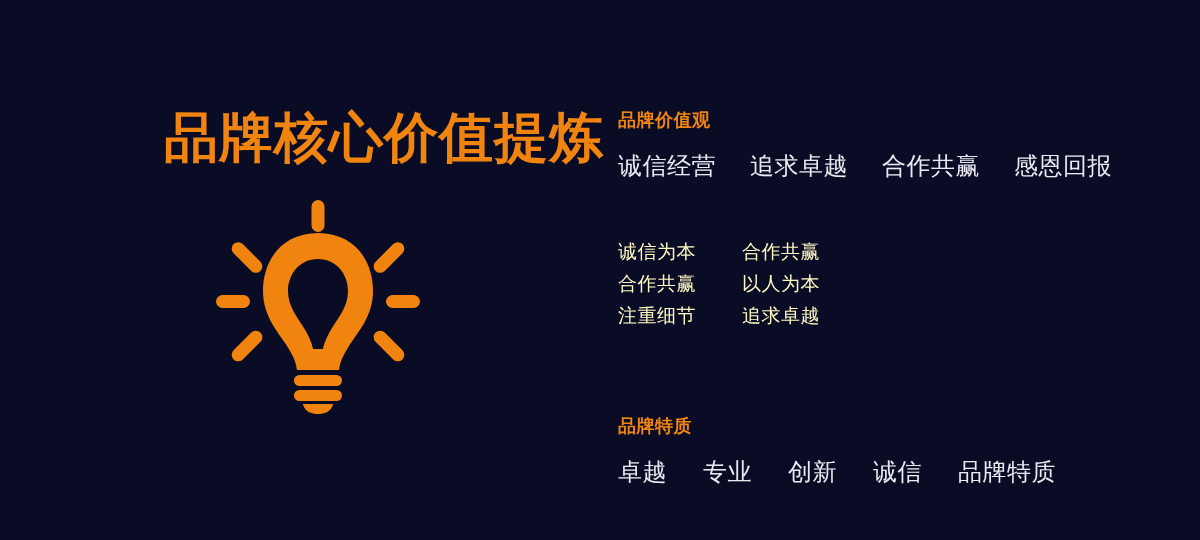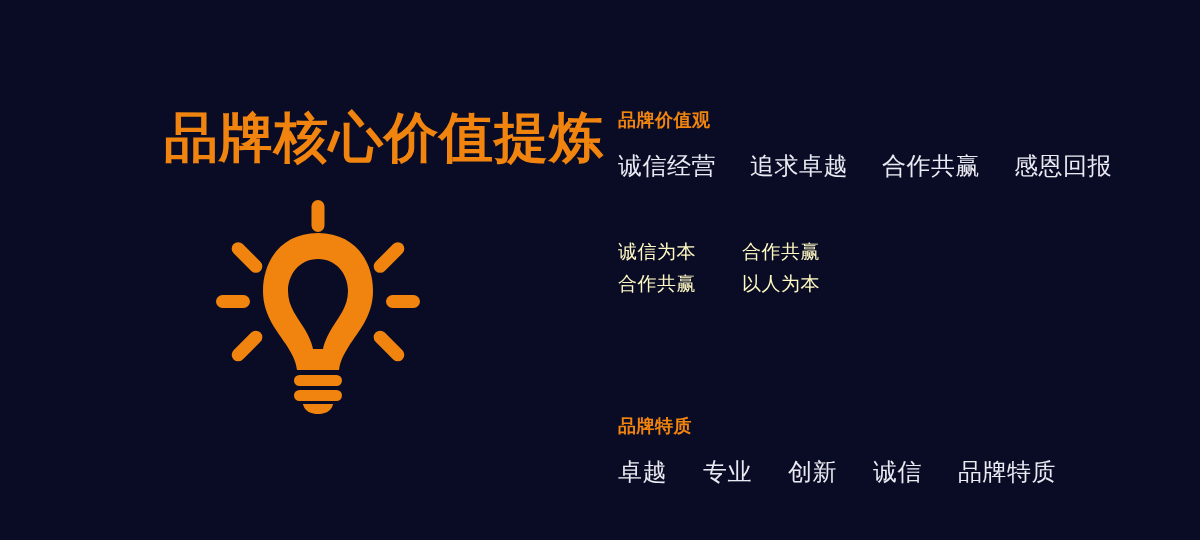--- a/index.html
+++ b/index.html
@@ -186,20 +186,24 @@
     <div class="section section-phil">
       <div class="grid-rows">
         <div class="grid-line">
           <span class="cell col-a">诚信为本</span>
           <span class="cell col-b">合作共赢</span>
         </div>
         <div class="grid-line">
           <span class="cell col-a">合作共赢</span>
           <span class="cell col-b">以人为本</span>
         </div>
+        <div class="grid-line">
+          <span class="cell col-a">注重细节</span>
+          <span class="cell col-b">追求卓越</span>
+        </div>
       </div>
     </div>
 
     <div class="section section-traits">
       <div class="section-heading">品牌特质</div>
       <div class="inline-row trait-row">
         <span class="item">卓越</span>
         <span class="item">专业</span>
         <span class="item">创新</span>
         <span class="item">诚信</span>

